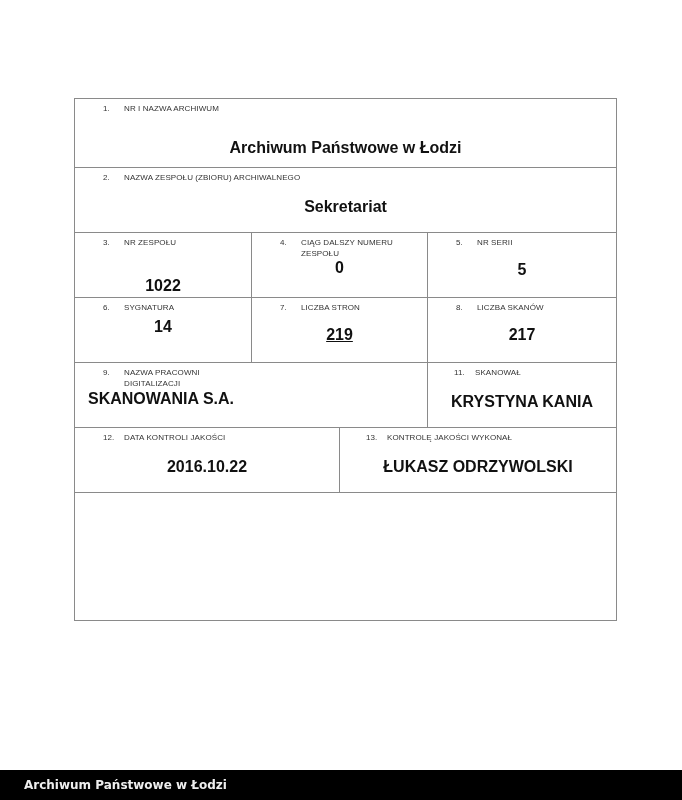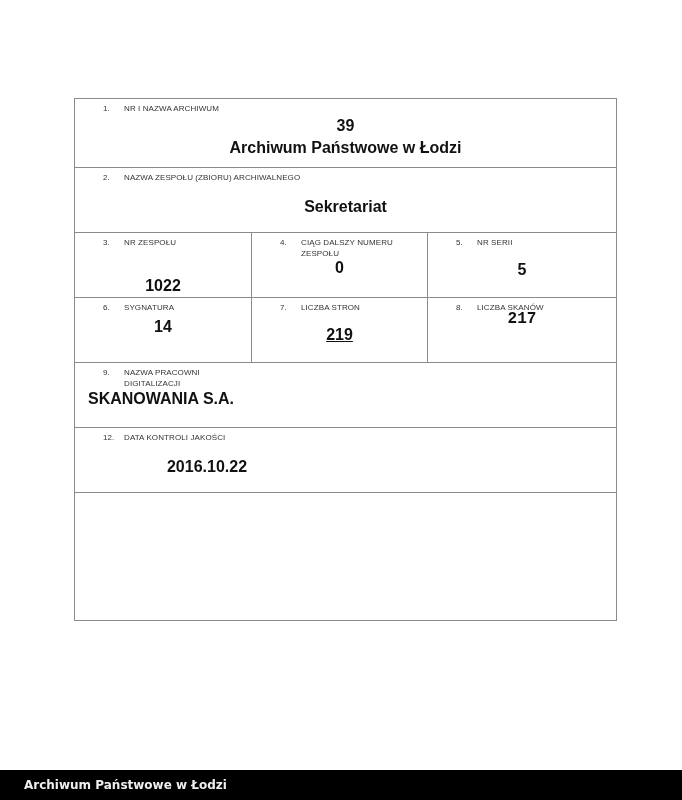--- a/index.html
+++ b/index.html
@@ -37,21 +37,20 @@
 <body>
 
 <div class="form">
 
   <div class="row" style="top:0;height:69px;">
     <div class="cell" style="left:0;right:0;">
       <div class="lbl" style="left:28px;">
         <span class="num">1.</span>
         <span class="txt">NR I NAZWA ARCHIWUM</span>
       </div>
-      <div class="val" style="top:18px;">39</div>
       <div class="val" style="top:40px;">Archiwum Państwowe w Łodzi</div>
     </div>
   </div>
 
   <div class="row" style="top:69px;height:65px;">
     <div class="cell" style="left:0;right:0;">
       <div class="lbl" style="left:28px;">
         <span class="num">2.</span>
         <span class="txt">NAZWA ZESPOŁU (ZBIORU) ARCHIWALNEGO</span>
       </div>
@@ -97,42 +96,56 @@
         <span class="num">7.</span>
         <span class="txt">LICZBA STRON</span>
       </div>
       <div class="val" style="top:28px;text-decoration:underline;">219</div>
     </div>
     <div class="cell bl" style="left:352px;right:0;">
       <div class="lbl" style="left:28px;">
         <span class="num">8.</span>
         <span class="txt">LICZBA SKANÓW</span>
       </div>
-      <div class="val" style="top:12px;font-family:Liberation Mono, monospace;">217</div>
+      <div class="val" style="top:28px;">217</div>
     </div>
   </div>
 
   <div class="row" style="top:264px;height:65px;">
     <div class="cell" style="left:0;width:176px;">
       <div class="lbl" style="left:28px;">
         <span class="num">9.</span>
         <span class="txt">NAZWA PRACOWNI</span>
         <span class="txt" style="top:11px;">DIGITALIZACJI</span>
       </div>
       <div class="val" style="top:27px;left:0;right:4px;">SKANOWANIA S.A.</div>
     </div>
+    <div class="cell bl" style="left:352px;right:0;">
+      <div class="lbl" style="left:26px;">
+        <span class="num">11.</span>
+        <span class="txt">SKANOWAŁ</span>
+      </div>
+      <div class="val" style="top:30px;">KRYSTYNA KANIA</div>
+    </div>
   </div>
 
   <div class="row" style="top:329px;height:65px;">
     <div class="cell" style="left:0;width:264px;">
       <div class="lbl" style="left:28px;">
         <span class="num">12.</span>
         <span class="txt">DATA KONTROLI JAKOŚCI</span>
       </div>
       <div class="val" style="top:30px;">2016.10.22</div>
     </div>
+    <div class="cell bl" style="left:264px;right:0;">
+      <div class="lbl" style="left:26px;">
+        <span class="num">13.</span>
+        <span class="txt">KONTROLĘ JAKOŚCI WYKONAŁ</span>
+      </div>
+      <div class="val" style="top:30px;">ŁUKASZ ODRZYWOLSKI</div>
+    </div>
   </div>
 
 </div>
 
 <div class="footer">
   <span>Archiwum Państwowe w Łodzi</span>
 </div>
 
 </body></html>

